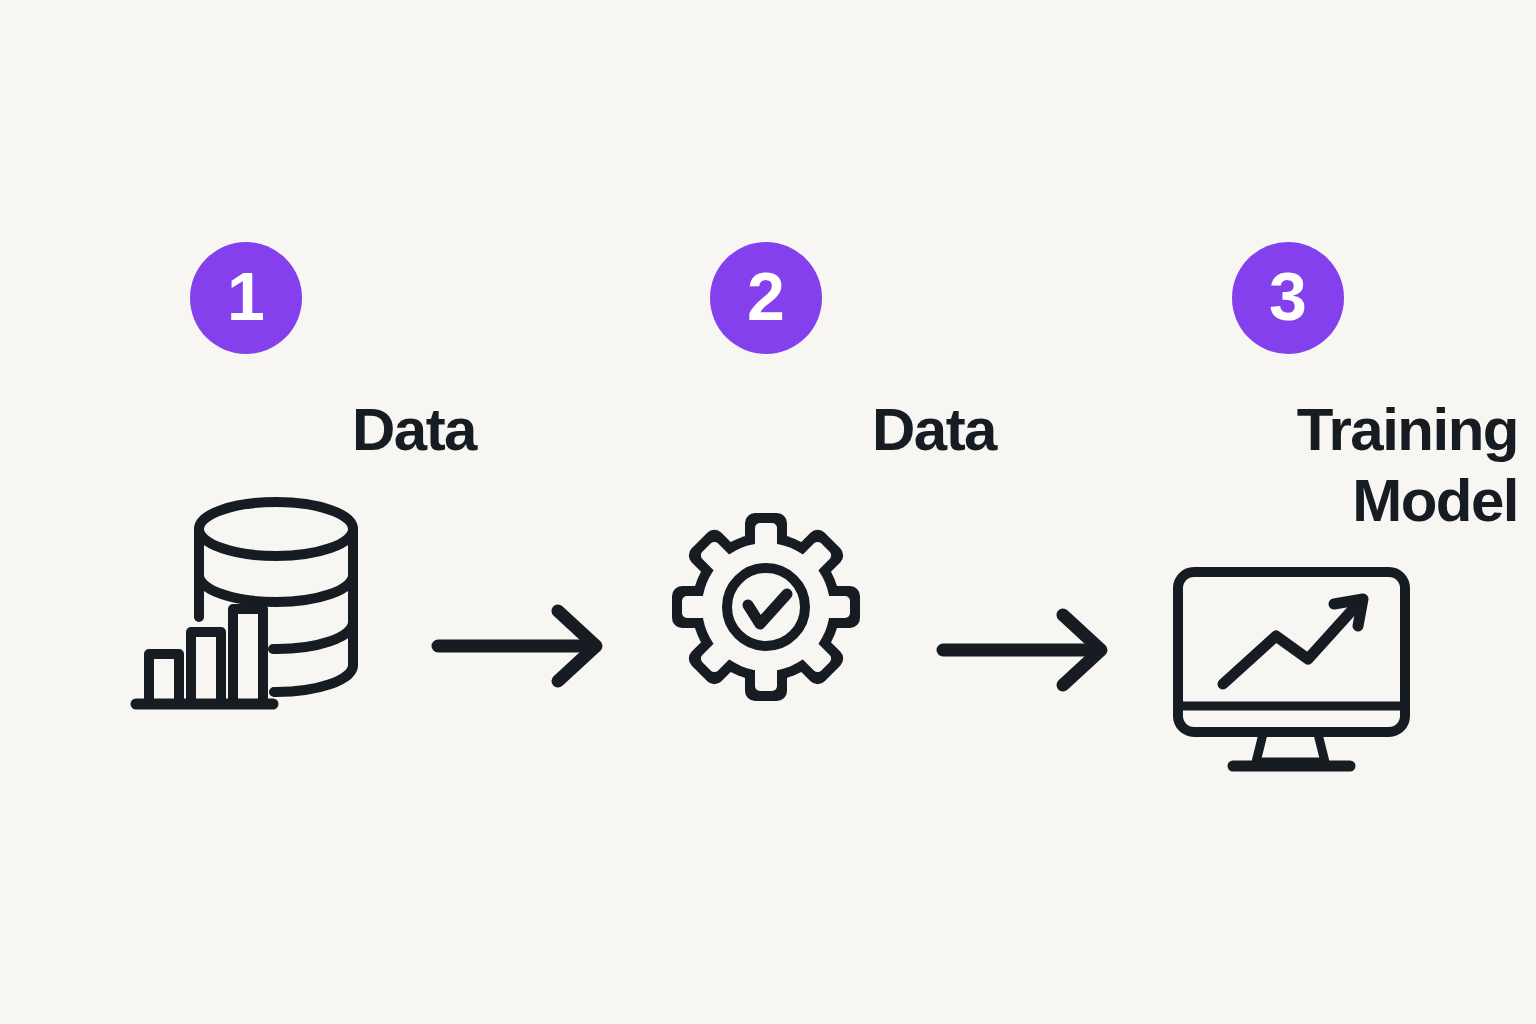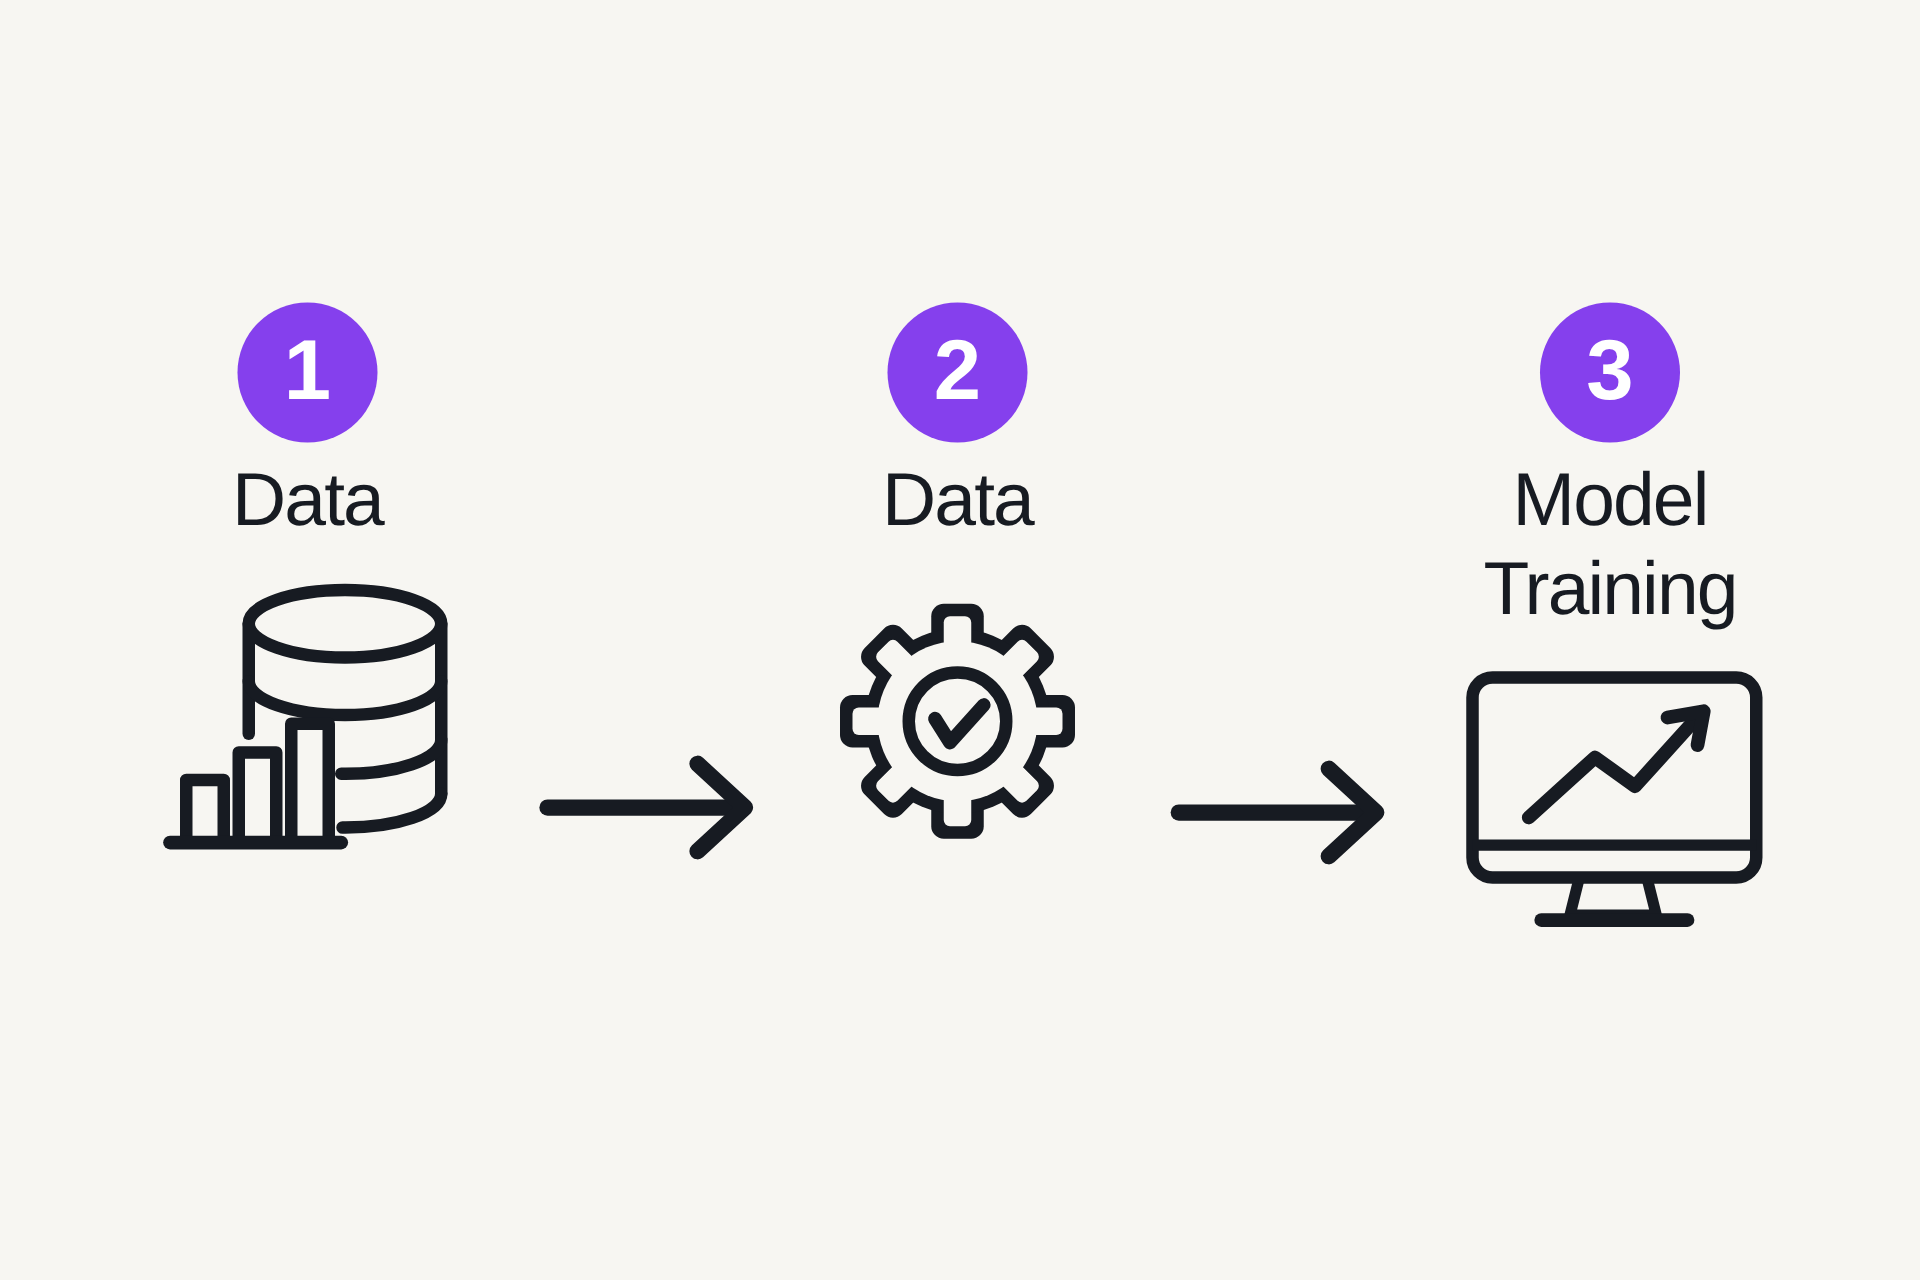--- a/index.html
+++ b/index.html
@@ -37,26 +37,27 @@
     display:flex;align-items:center;justify-content:center;
   }
   .badge span{
     color:var(--badge-text);
     font-size:68px;
     font-weight:700;
     line-height:1;
     transform:translateY(-2px);
   }
   .title{
-    margin-top:10px;
+    margin-top:40px;
     font-size:60px;
-    font-weight:400;
+    font-weight:700;
     line-height:71px;
     letter-spacing:-1.5px;
     color:var(--ink);
+    text-align:right;
   }
   .icon-wrap{
     margin-top:26px;
     height:232px;
     display:flex;align-items:center;justify-content:center;
   }
   .connector{
     position:absolute;
     width:180px;height:95px;
   }
@@ -152,22 +153,22 @@
       <line x1="10" y1="46" x2="163" y2="46"></line>
       <path d="M 130 11 L 168 46 L 130 81"></path>
     </g>
   </svg>
 
   <div class="step step-3">
     <div class="badge">
       <span>3</span>
     </div>
     <div class="title">
+      <div>Training</div>
       <div>Model</div>
-      <div>Training</div>
     </div>
     <div class="icon-wrap">
       <svg width="250" height="235" viewBox="0 0 250 235">
 
         <path class="fill-bg" d="M 102 165 L 93 201 L 162 201 L 153 165 Z" stroke="var(--ink)" stroke-width="9" stroke-linejoin="round"></path>
         <line class="stroke-ink" x1="70" y1="205" x2="187" y2="205" stroke-width="11" stroke-linecap="round"></line>
 
         <rect class="fill-bg" x="15" y="11" width="227" height="160" rx="16" stroke="var(--ink)" stroke-width="10"></rect>
         <line class="stroke-ink" x1="15" y1="145" x2="242" y2="145" stroke-width="9"></line>
 

